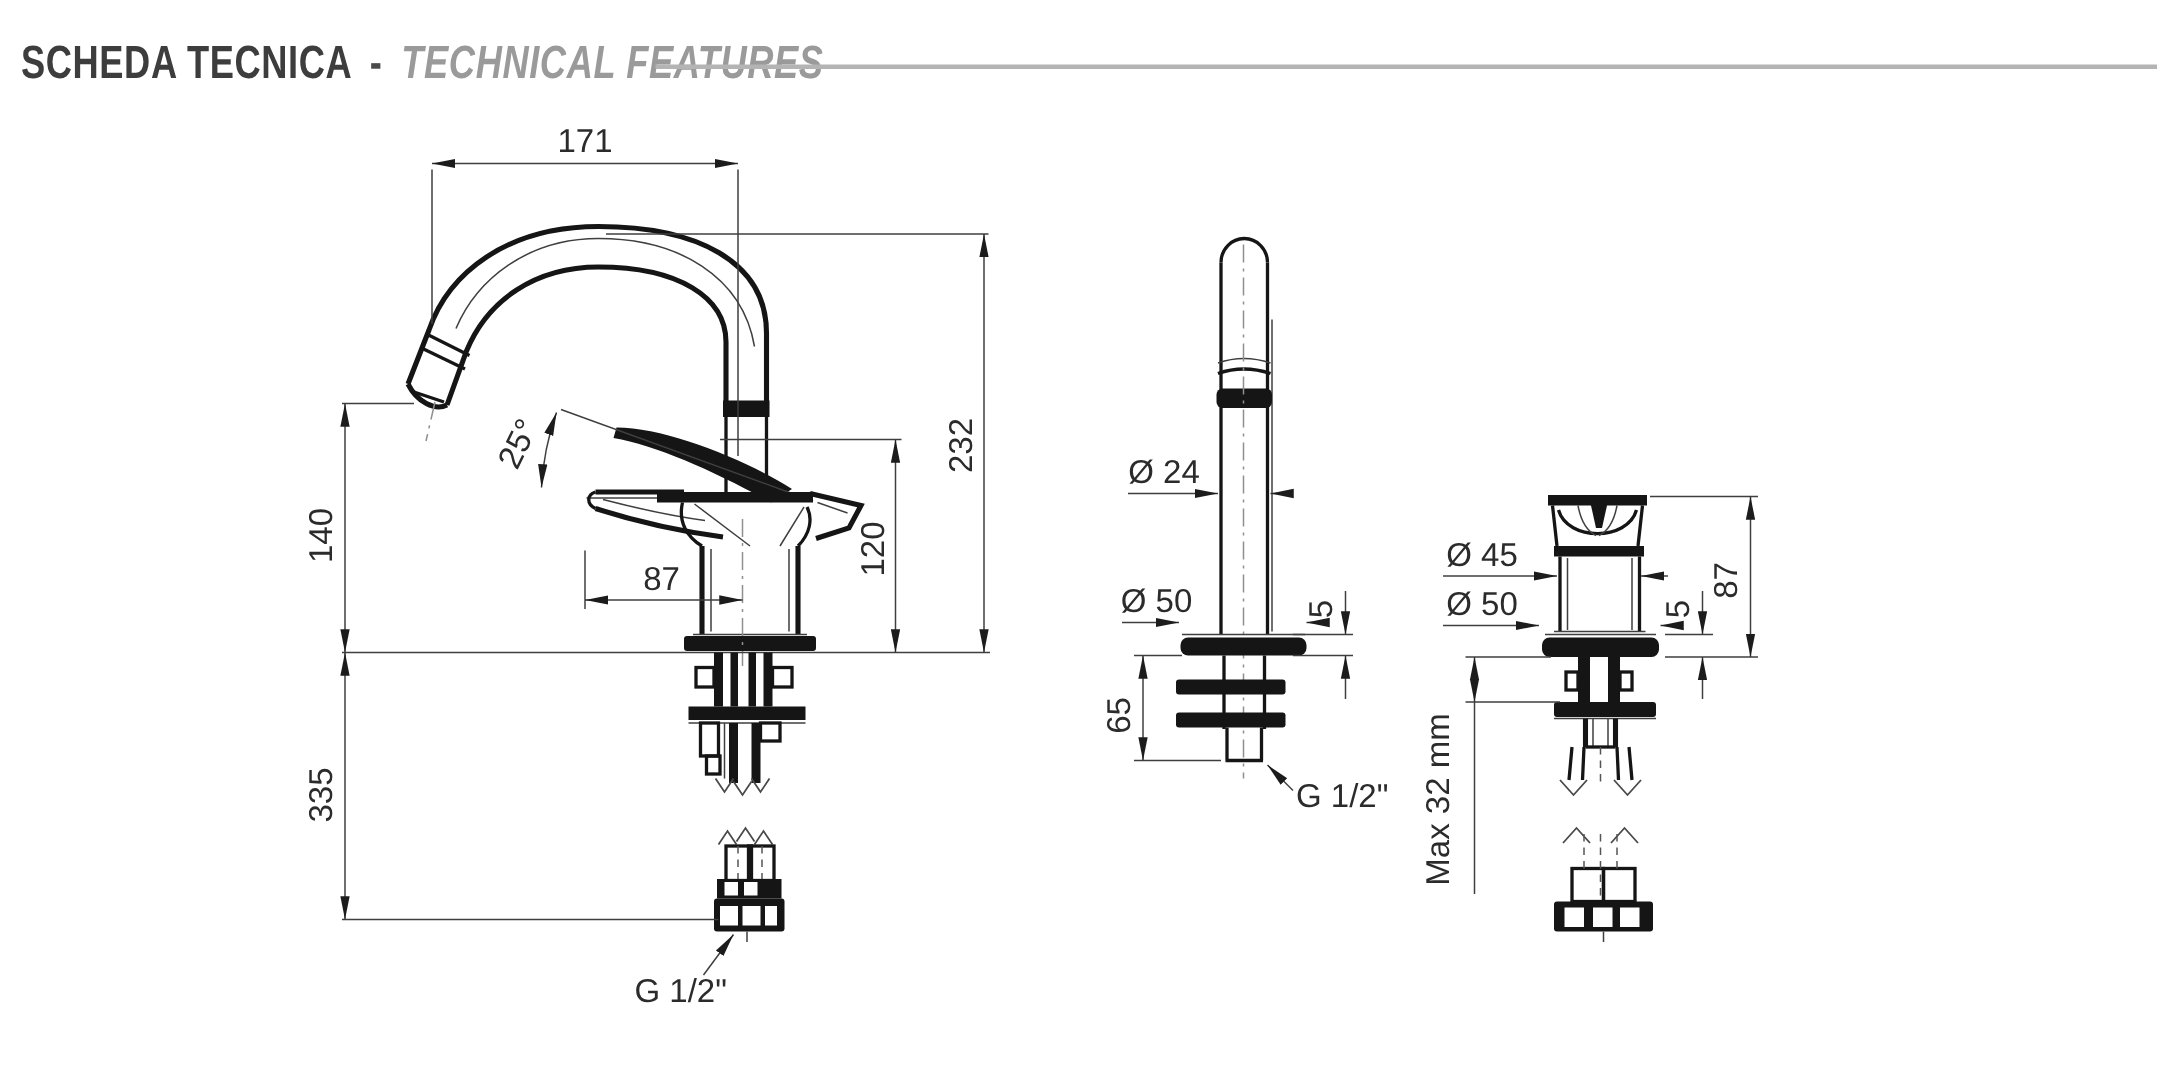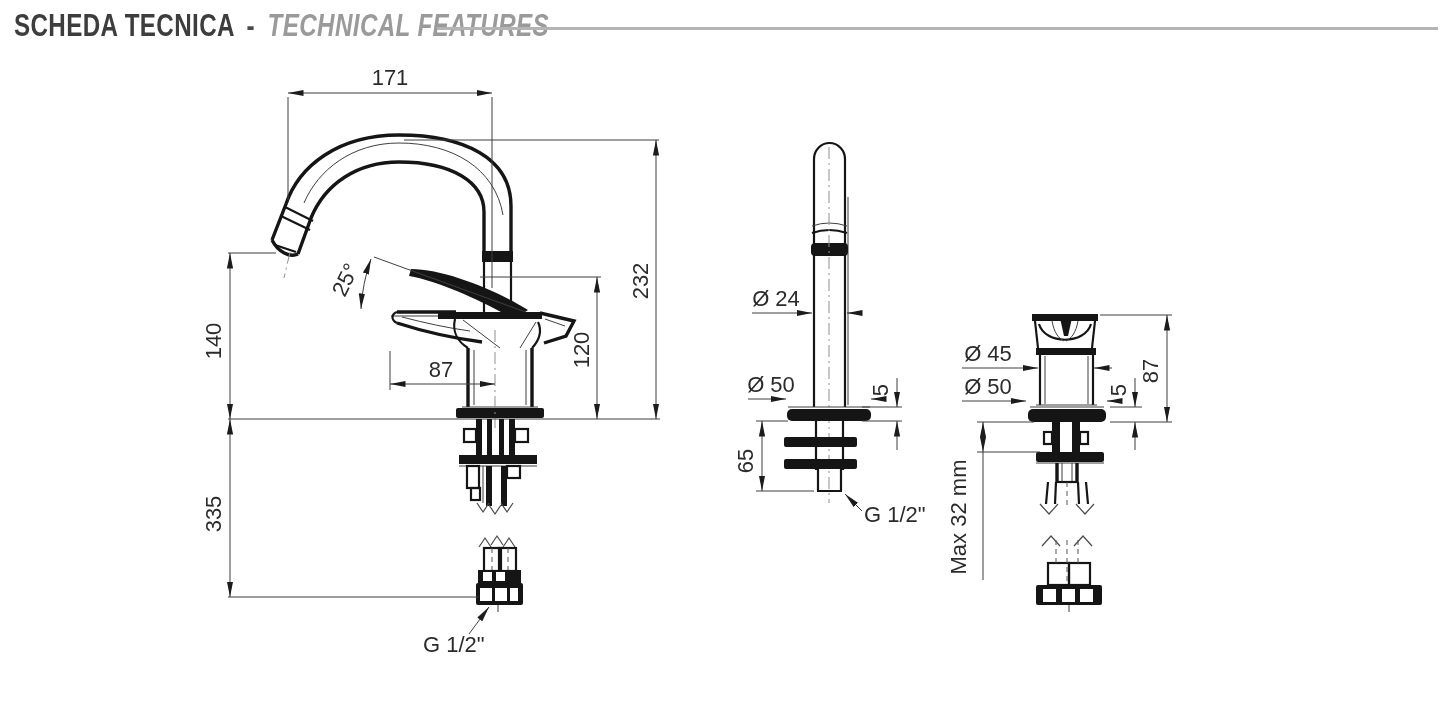--- a/index.html
+++ b/index.html
@@ -1,17 +1,17 @@
 <!DOCTYPE html>
 <html><head>
 <meta charset="utf-8">
 <style>
   html,body{margin:0;padding:0;background:#ffffff;}
   #stage{position:relative;width:1442px;height:668px;background:#ffffff;overflow:hidden;
-         font-family:"Liberation Sans",sans-serif;}
+         font-family:"Liberation Sans",sans-serif;margin-top:16px;}
   .header{position:absolute;left:14px;top:8px;transform:scaleX(0.78);transform-origin:left top;
           font-weight:bold;font-size:31px;white-space:nowrap;color:#3d3d3d;letter-spacing:.5px;}
   .header .en{color:#9a9a9a;font-style:italic;}
   .header .sep{color:#4a4a4a;margin:0 7px;}
   .header-rule{position:absolute;left:437px;right:4px;top:27px;height:3px;background:#b4b4b4;}
   svg{position:absolute;left:0;top:0;}
   
   .t{stroke:#3f3f3f;stroke-width:1;fill:none}
   .m{stroke:#151515;stroke-width:2.2;fill:none}
   .k{stroke:#151515;stroke-width:3.4;fill:none}

